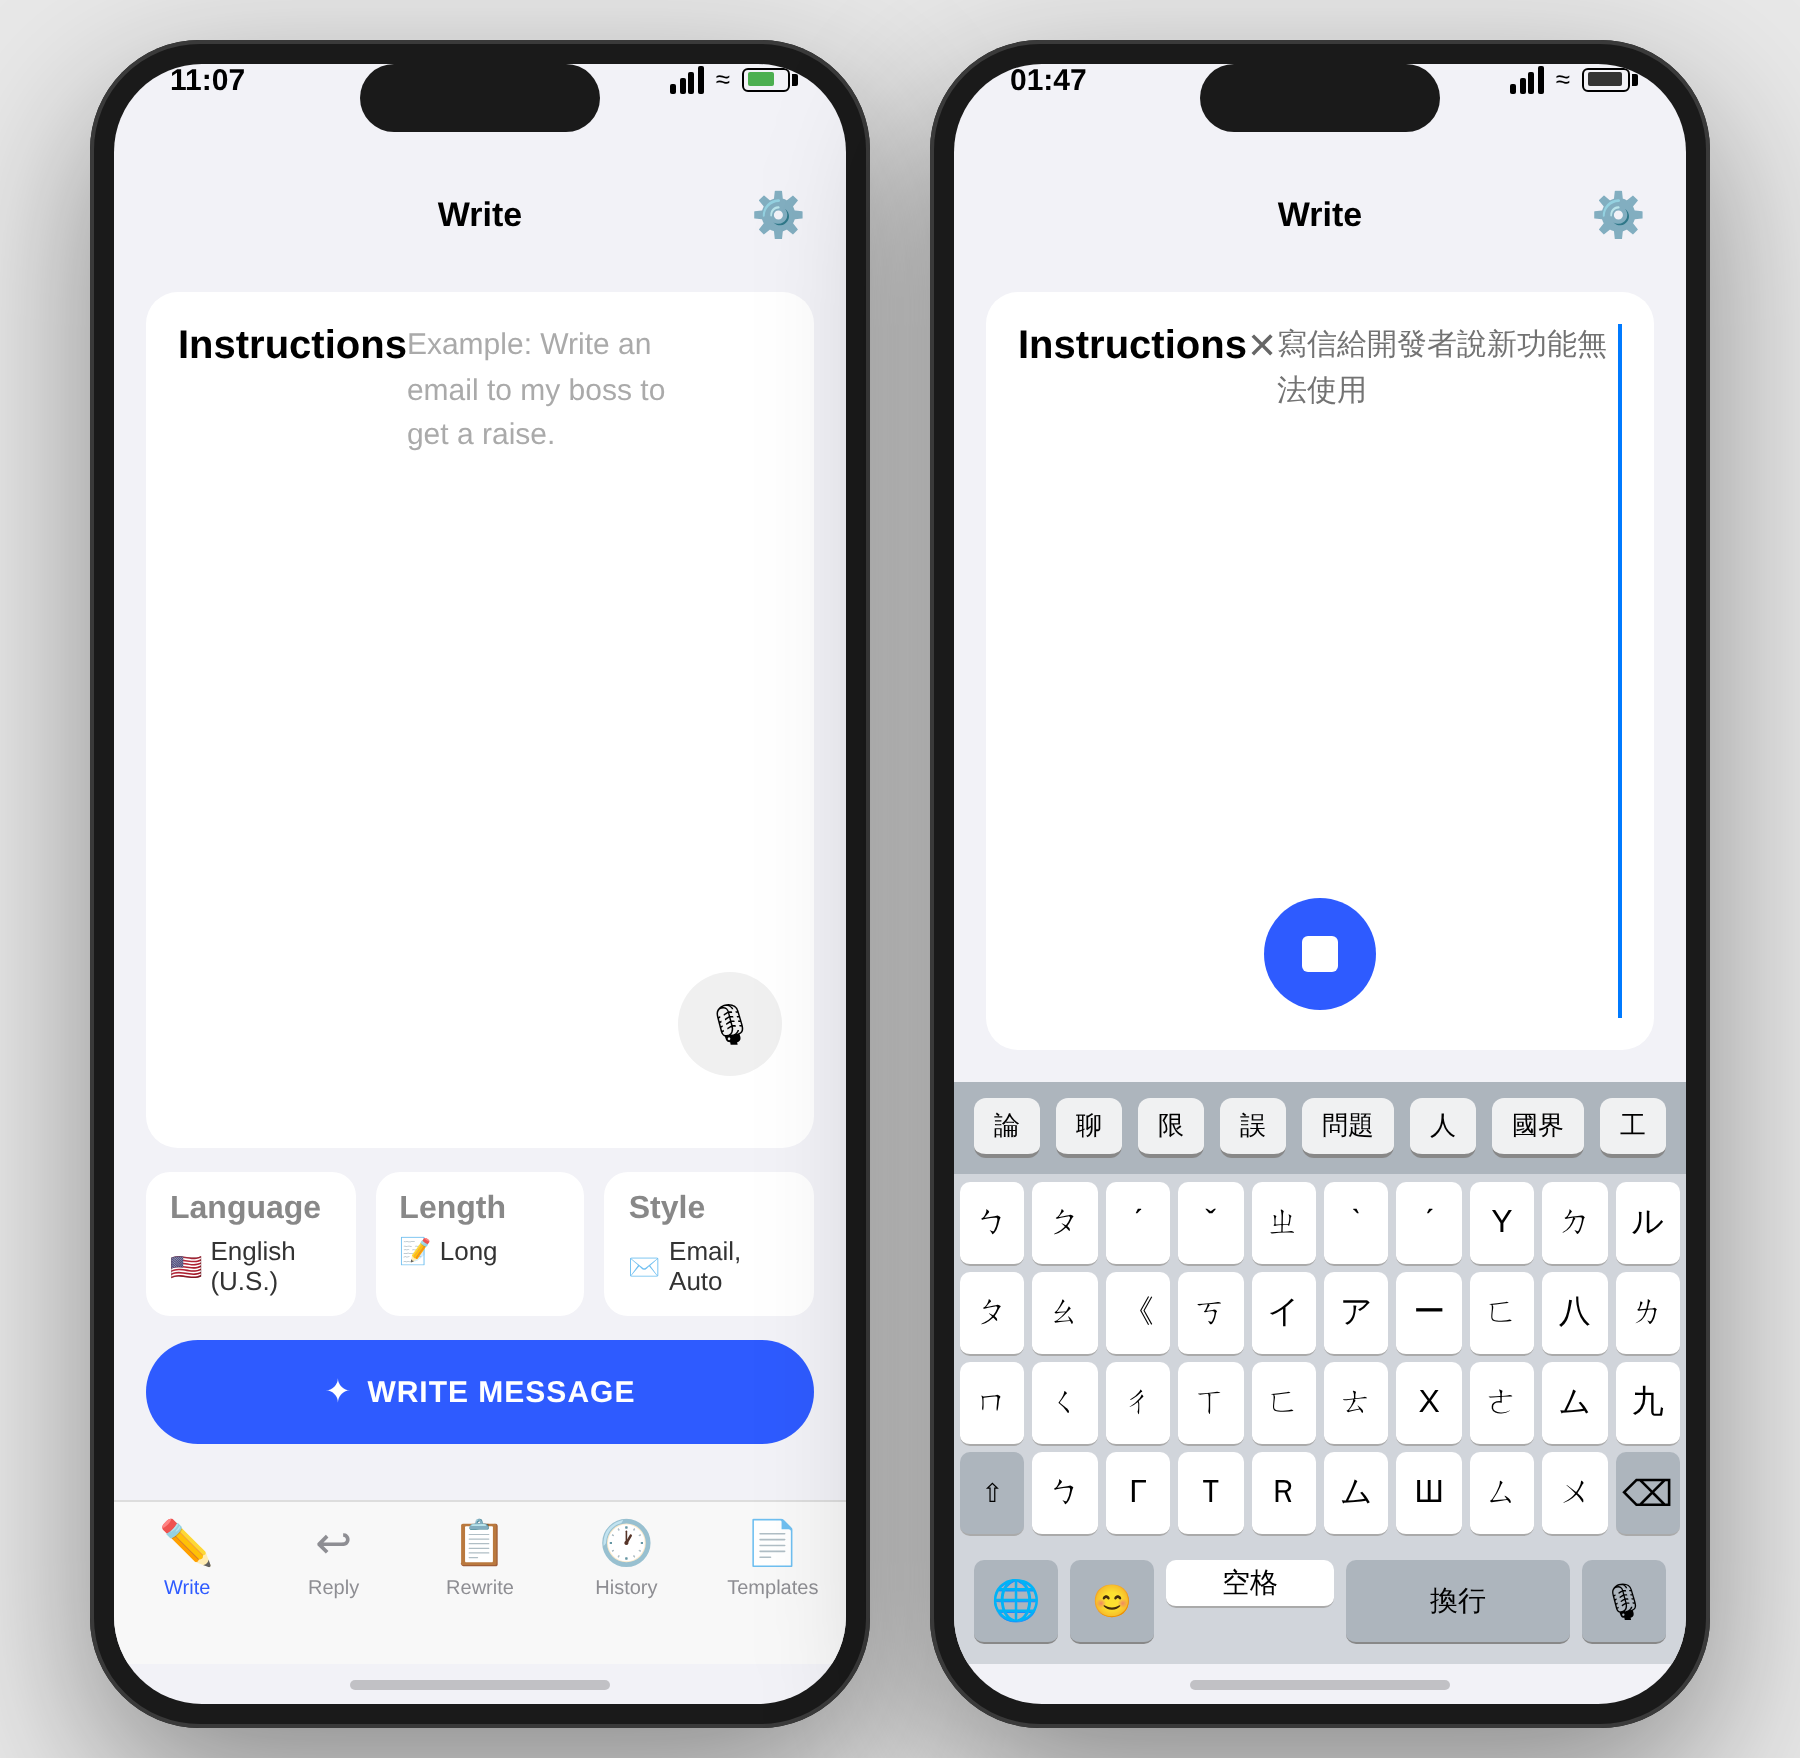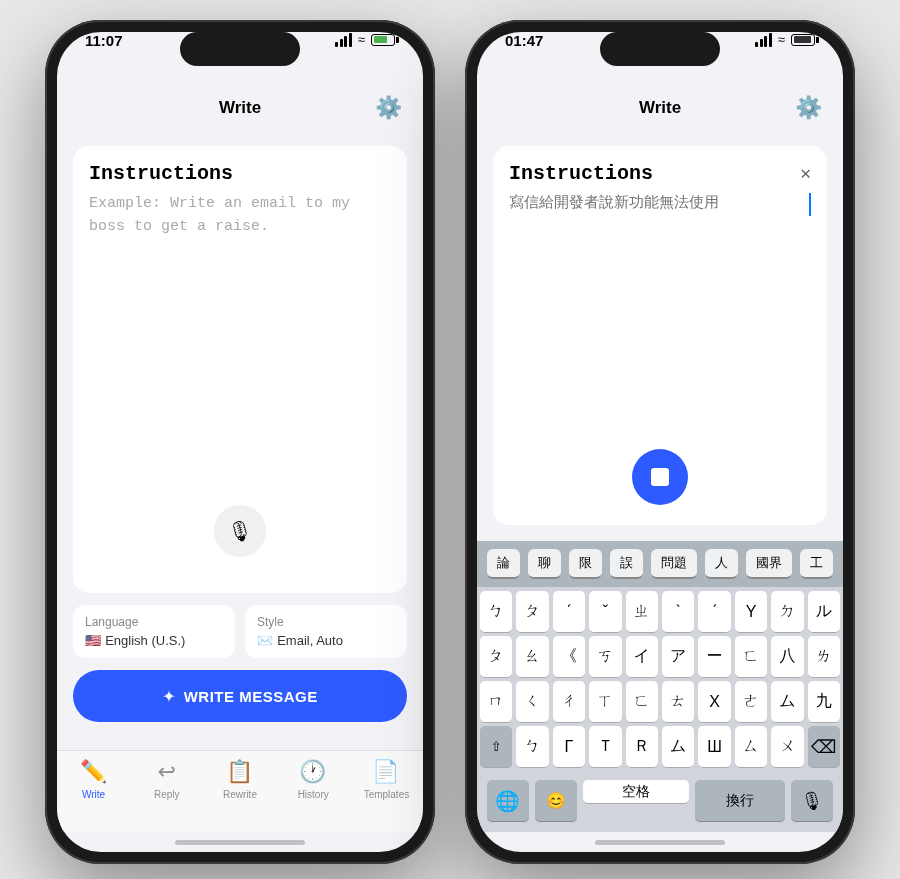--- a/index.html
+++ b/index.html
@@ -160,22 +160,20 @@
       flex-direction: column;
     }
 
     
     .instructions-card {
       background: #fff;
       border-radius: 16px;
       padding: 16px;
       flex: 1;
       display: flex;
-      flex-direction: column;
-      font-family: Liberation Mono, monospace;
     }
 
     .instructions-title {
       font-size: 20px;
       font-weight: 700;
       color: #000;
       margin-bottom: 8px;
     }
 
     .instructions-placeholder {
@@ -225,23 +223,23 @@
       flex: 1;
       background: #fff;
       border-radius: 12px;
       padding: 10px 12px;
       display: flex;
       flex-direction: column;
       gap: 4px;
     }
 
     .option-label {
-      font-size: 12px;
+      font-size: 16px;
       color: #888;
-      font-weight: 400;
+      font-weight: 700;
     }
 
     .option-value {
       font-size: 13px;
       color: #333;
       display: flex;
       align-items: center;
       gap: 4px;
     }
 
@@ -427,21 +425,21 @@
       background: #fff;
       border-radius: 5px;
       display: flex;
       align-items: center;
       justify-content: center;
       font-size: 14px;
       border-bottom: 1.5px solid #aaa;
     }
 
     .return-key-bottom {
-      width: 90px;
+      width: 112px;
       height: 42px;
       background: #adb5bd;
       border-radius: 5px;
       display: flex;
       align-items: center;
       justify-content: center;
       font-size: 14px;
       border-bottom: 1.5px solid #888;
     }
 
@@ -504,20 +502,27 @@
           <div class="mic-button">🎙</div>
         </div>
       </div>
 
       <div class="options-row">
         <div class="option-card">
           <span class="option-label">Language</span>
           <span class="option-value">
             <span>🇺🇸</span>
             <span>English (U.S.)</span>
+          </span>
+        </div>
+        <div class="option-card">
+          <span class="option-label">Length</span>
+          <span class="option-value">
+            <span>📝</span>
+            <span>Long</span>
           </span>
         </div>
         <div class="option-card">
           <span class="option-label">Style</span>
           <span class="option-value">
             <span>✉️</span>
             <span>Email, Auto</span>
           </span>
         </div>
       </div>

